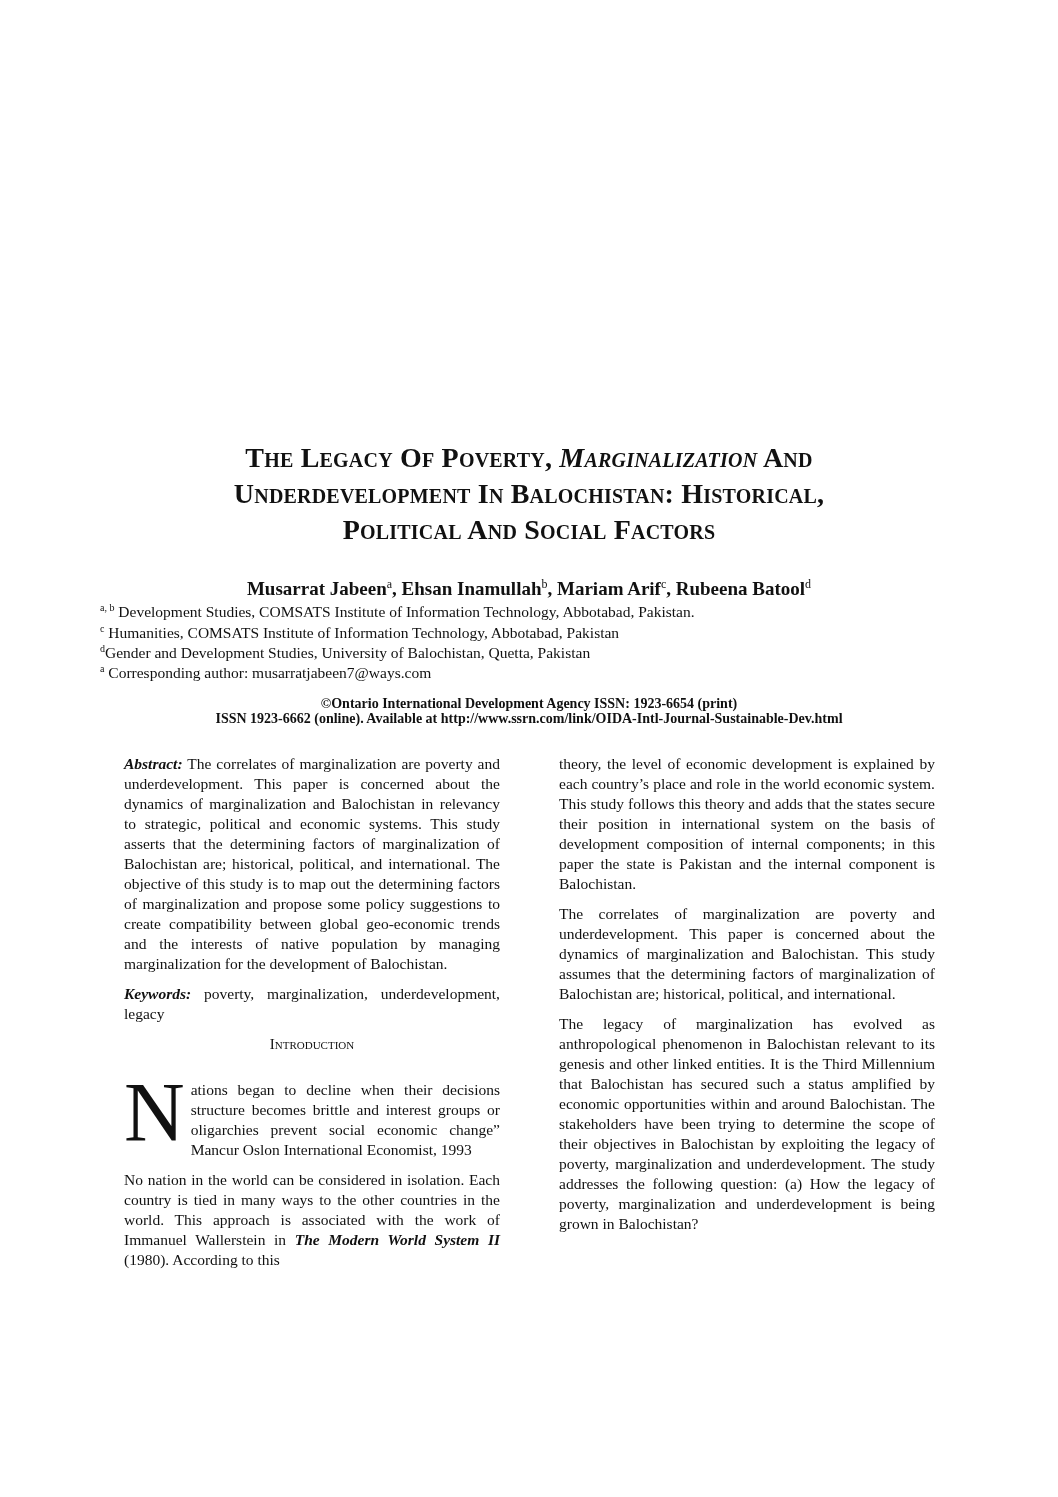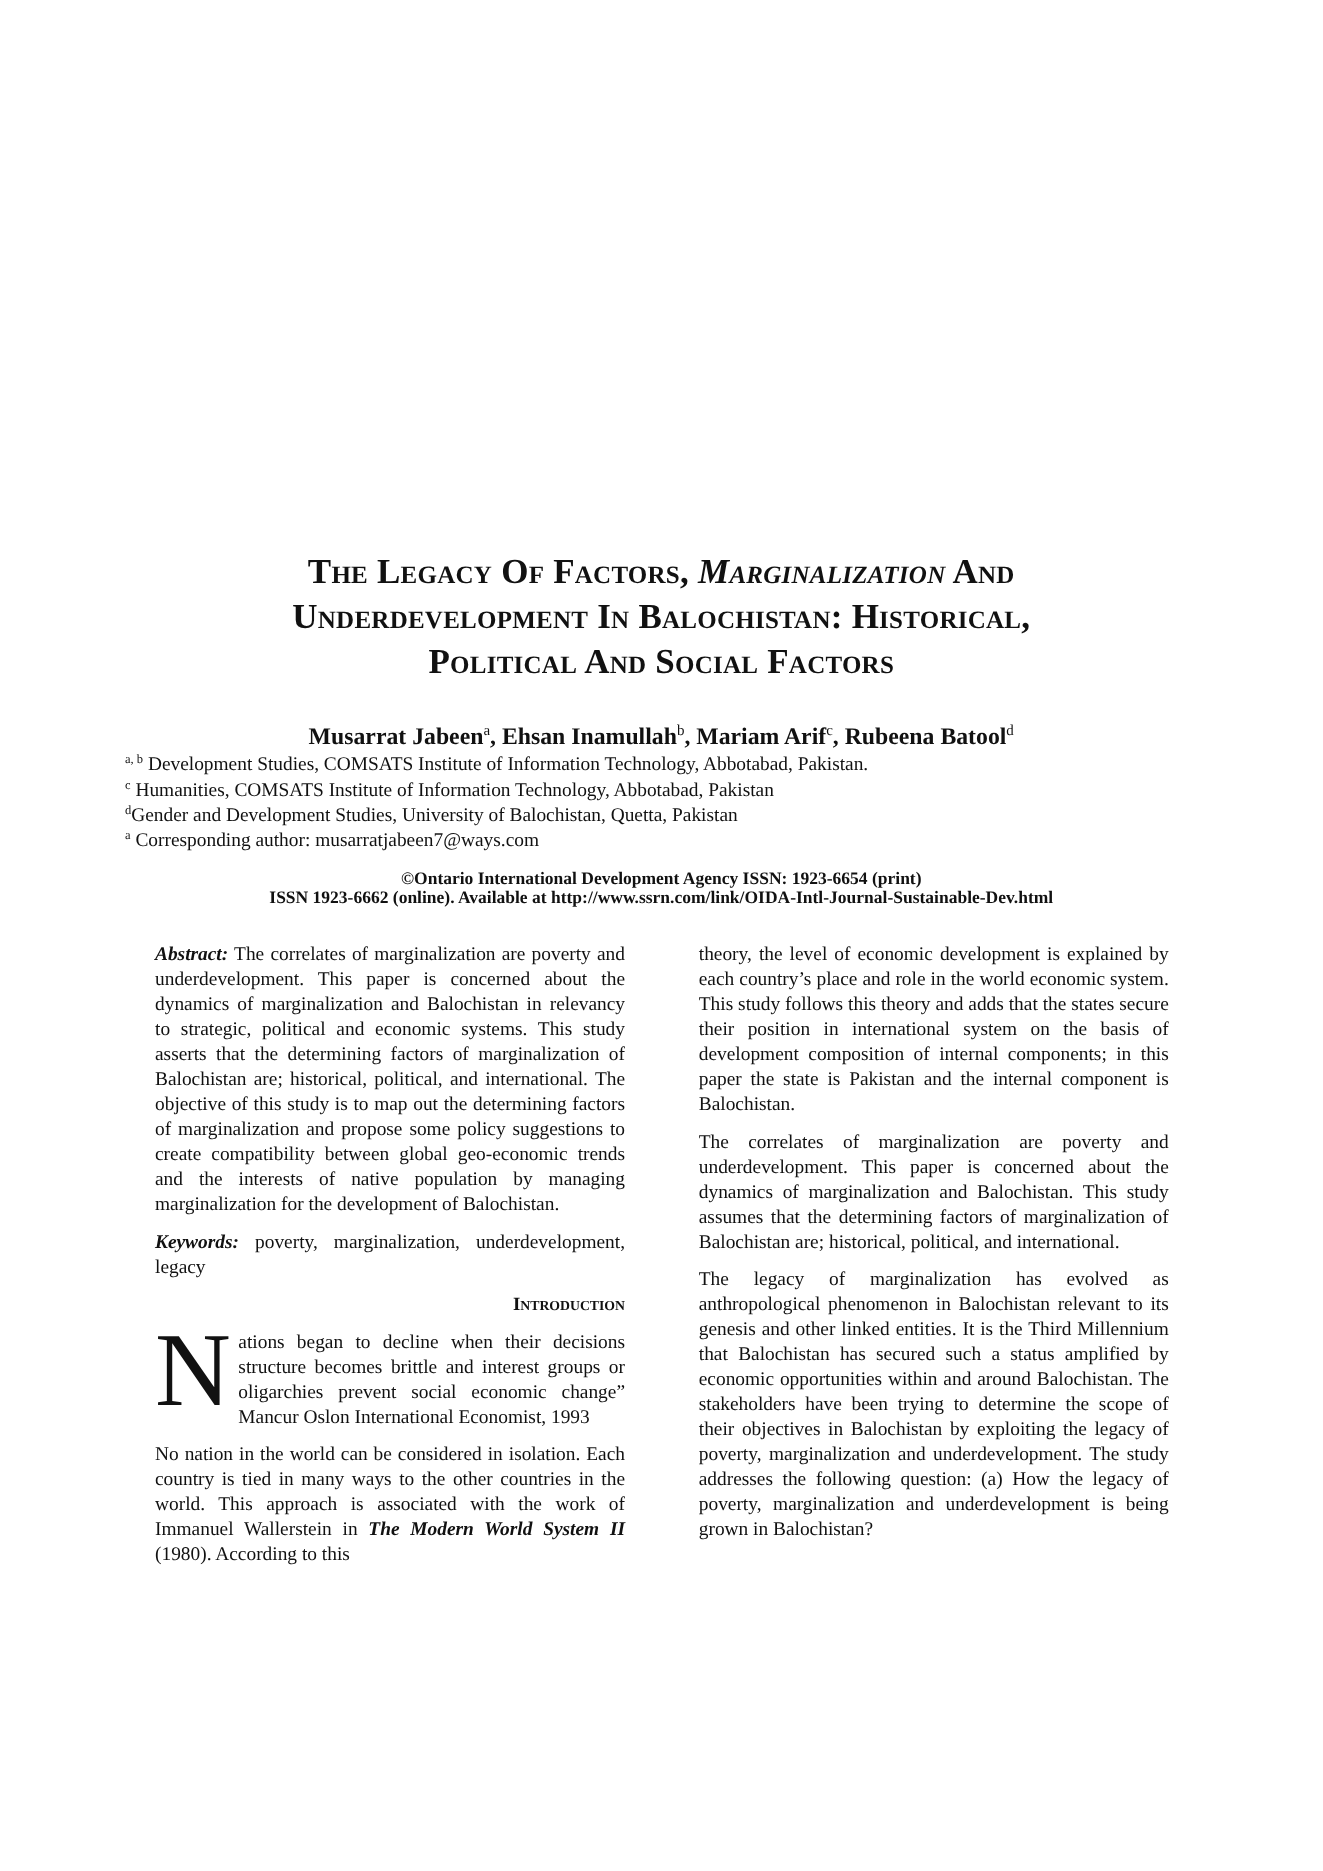--- a/index.html
+++ b/index.html
@@ -12,29 +12,29 @@
   .aff { position: absolute; left: 100px; width: 858px; font-size: 15.5px; line-height: 20px; }
   .aff sup { font-size: 10px; vertical-align: 6px; }
   .aff1 { top: 598px; } .aff2 { top: 619px; } .aff3 { top: 639px; } .aff4 { top: 659px; }
   .issn { position: absolute; left: 100px; width: 858px; text-align: center; font-size: 14px; line-height: 14px; font-weight: bold; }
   .issn1 { top: 697px; } .issn2 { top: 712px; }
   .col { position: absolute; top: 754px; font-size: 15.5px; line-height: 20px; text-align: justify; }
   .col-left { left: 124px; width: 376px; }
   .col-right { left: 559px; width: 376px; }
   .col p { margin: 0 0 10px 0; }
   .lbl { font-weight: bold; font-style: italic; }
-  .heading { text-align: right; font-weight: bold; font-variant: small-caps; font-size: 15px; margin: 0 0 10px 0; }
+  .heading { text-align: center; font-weight: normal; font-variant: small-caps; font-size: 15px; margin: 0 0 26px 0; }
   .dropcap { float: left; font-size: 84px; line-height: 62px; margin: 2px 6px 0 0; font-weight: normal; }
   .it-b { font-style: italic; font-weight: bold; margin-top: 24px; }
 </style>
 </head>
 <body>
 
 <div class="title">
-  <span class="line"><span>The Legacy Of Factors, </span><span class="it">Marginalization</span><span> And</span></span>
+  <span class="line"><span>The Legacy Of Poverty, </span><span class="it">Marginalization</span><span> And</span></span>
   <span class="line">Underdevelopment In Balochistan: Historical,</span>
   <span class="line">Political And Social Factors</span>
 </div>
 
 <div class="authors">
   <span>Musarrat Jabeen</span><sup>a</sup>,
   <span>Ehsan Inamullah</span><sup>b</sup>,
   <span>Mariam Arif</span><sup>c</sup>,
   <span>Rubeena Batool</span><sup>d</sup>
 </div>

